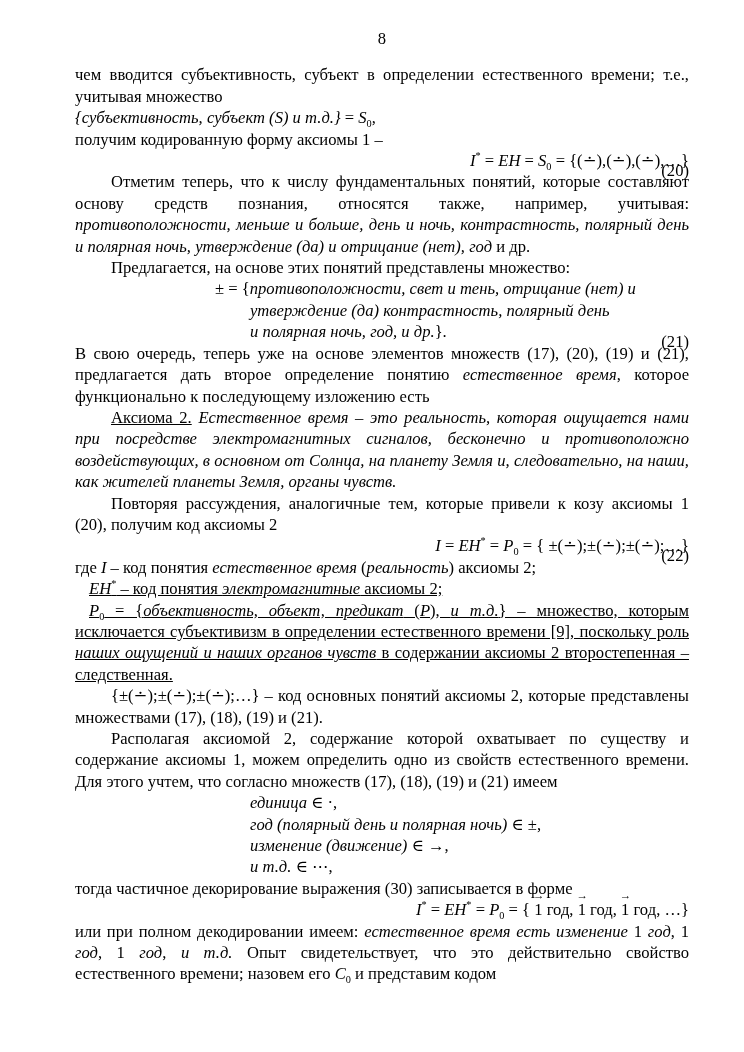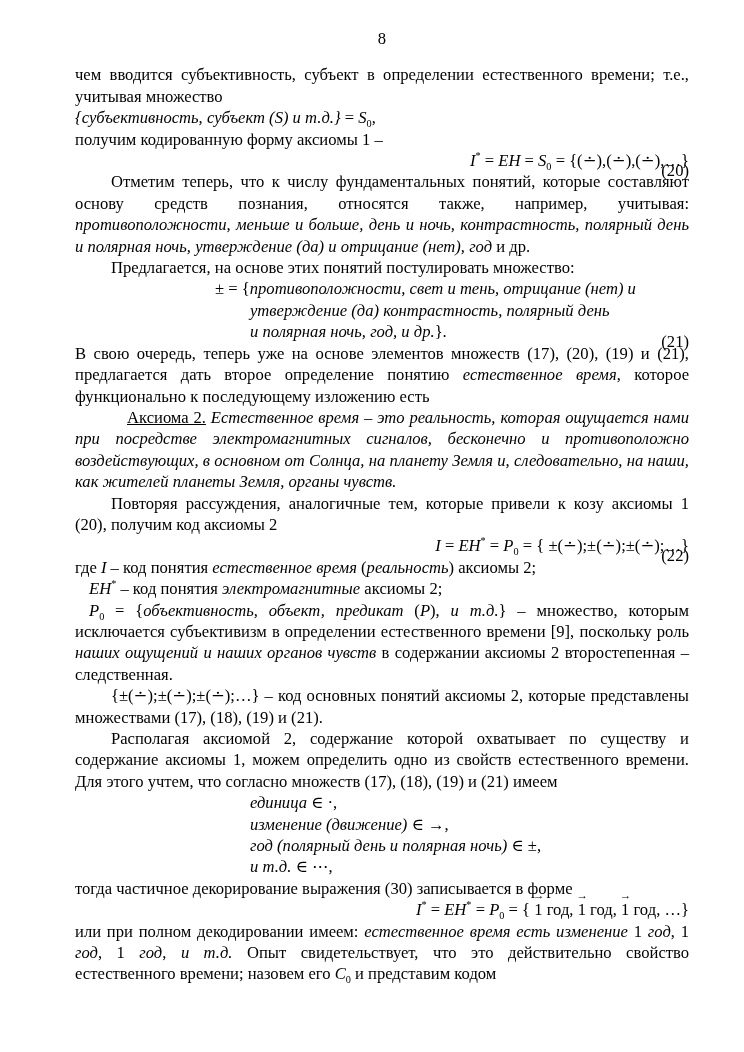--- a/index.html
+++ b/index.html
@@ -8,29 +8,29 @@
     width:744px;height:1052px;
     padding:28px 55px 40px 75px;
     background:#ffffff;color:#000000;
     font-family:"Liberation Serif","DejaVu Serif","DejaVu Sans",serif;
     font-size:16.6px;line-height:21.4px;
     overflow:hidden;
   }
   .pagenum{text-align:center;margin-bottom:15px;}
   .p{text-align:justify;}
   .ind{text-indent:36px;}
-  .sind{text-indent:14px;}
+  .sind{text-indent:14px;text-decoration:underline;}
   .center{text-align:left;}
   .off1{padding-left:140px;}
   .off2{padding-left:175px;}
   .rel{position:relative;}
   .eq{position:relative;text-align:right;}
   .eqnum{position:absolute;right:0;top:10px;}
   .it{font-style:italic;}
-  .un{text-decoration:underline;margin-left:16px;}
+  .un{text-decoration:underline;}
   .sp{vertical-align:super;font-size:0.62em;line-height:0;}
   .sb{vertical-align:sub;font-size:0.62em;line-height:0;}
   .vec{position:relative;display:inline-block;}
   .vec::after{
     content:"\2192";
     position:absolute;left:55%;transform:translateX(-50%);
     top:-0.78em;font-size:0.7em;line-height:1;font-style:normal;
   }
 </style>
 </head>
@@ -46,21 +46,21 @@
 
   <div class="p"><span>получим кодированную форму аксиомы 1 –</span></div>
 
   <div class="eq">
     <span><span class="it">I</span><span class="sp">*</span><span> = </span><span class="it">EH</span><span> = </span><span class="it">S</span><span class="sb">0</span><span> = {(∸),(∸),(∸),…}</span></span>
     <span class="eqnum">(20)</span>
   </div>
 
   <div class="p ind"><span>Отметим теперь, что к числу фундаментальных понятий, которые составляют основу средств познания, относятся также, например, учитывая: </span><span class="it">противоположности, меньше и больше, день и ночь, контрастность, полярный день и полярная ночь, утверждение (да) и отрицание (нет), год</span><span> и др.</span></div>
 
-  <div class="p ind"><span>Предлагается, на основе этих понятий постулировать множество:</span></div>
+  <div class="p ind"><span>Предлагается, на основе этих понятий представлены множество:</span></div>
 
   <div class="off1"><span>± = {</span><span class="it">противоположности, свет и тень, отрицание (нет) и</span></div>
   <div class="off2"><span class="it">утверждение (да) контрастность, полярный день</span></div>
   <div class="off2 rel">
     <span><span class="it">и полярная ночь, год, и др.</span><span>}.</span></span>
     <span class="eqnum">(21)</span>
   </div>
 
   <div class="p"><span>В свою очередь, теперь уже на основе элементов множеств (17), (20), (19) и (21), предлагается дать второе определение понятию </span><span class="it">естественное время</span><span>, которое функционально к последующему изложению есть</span></div>
 
@@ -75,22 +75,22 @@
 
   <div class="p"><span>где </span><span class="it">I</span><span> – код понятия </span><span class="it">естественное время</span><span> (</span><span class="it">реальность</span><span>) аксиомы 2;</span></div>
   <div class="p sind"><span class="it">EH</span><span class="sp">*</span><span> – код понятия </span><span class="it">электромагнитные</span><span> аксиомы 2;</span></div>
   <div class="p sind"><span class="it">P</span><span class="sb">0</span><span> = {</span><span class="it">объективность, объект, предикат</span><span> (</span><span class="it">P</span><span>), </span><span class="it">и т.д.</span><span>} – множество, которым исключается субъективизм в определении естественного времени [9], поскольку роль </span><span class="it">наших ощущений и наших органов чувств</span><span> в содержании аксиомы 2 второстепенная – следственная.</span></div>
 
   <div class="p ind"><span>{±(∸);±(∸);±(∸);…} – код основных понятий аксиомы 2, которые представлены множествами (17), (18), (19) и (21).</span></div>
 
   <div class="p ind"><span>Располагая аксиомой 2, содержание которой охватывает по существу и содержание аксиомы 1, можем определить одно из свойств естественного времени. Для этого учтем, что согласно множеств (17), (18), (19) и (21) имеем</span></div>
 
   <div class="off2"><span class="it">единица</span><span> ∈ ·,</span></div>
+  <div class="off2"><span class="it">год (полярный день и полярная ночь)</span><span> ∈ ±,</span></div>
   <div class="off2"><span class="it">изменение (движение)</span><span> ∈ →,</span></div>
-  <div class="off2"><span class="it">год (полярный день и полярная ночь)</span><span> ∈ ±,</span></div>
   <div class="off2"><span class="it">и т.д.</span><span> ∈ ⋯,</span></div>
 
   <div class="p"><span>тогда частичное декорирование выражения (30) записывается в форме</span></div>
 
   <div class="eq">
     <span><span class="it">I</span><span class="sp">*</span><span> = </span><span class="it">EH</span><span class="sp">*</span><span> = </span><span class="it">P</span><span class="sb">0</span><span> = { </span><span class="vec">1</span><span> год, </span><span class="vec">1</span><span> год, </span><span class="vec">1</span><span> год, …}</span></span>
   </div>
 
   <div class="p"><span>или при полном декодировании имеем: </span><span class="it">естественное время есть изменение</span><span> 1 </span><span class="it">год</span><span>, 1 </span><span class="it">год</span><span>, 1 </span><span class="it">год</span><span>, </span><span class="it">и т.д.</span><span> Опыт свидетельствует, что это действительно свойство естественного времени; назовем его </span><span class="it">C</span><span class="sb">0</span><span> и представим кодом</span></div>
 

